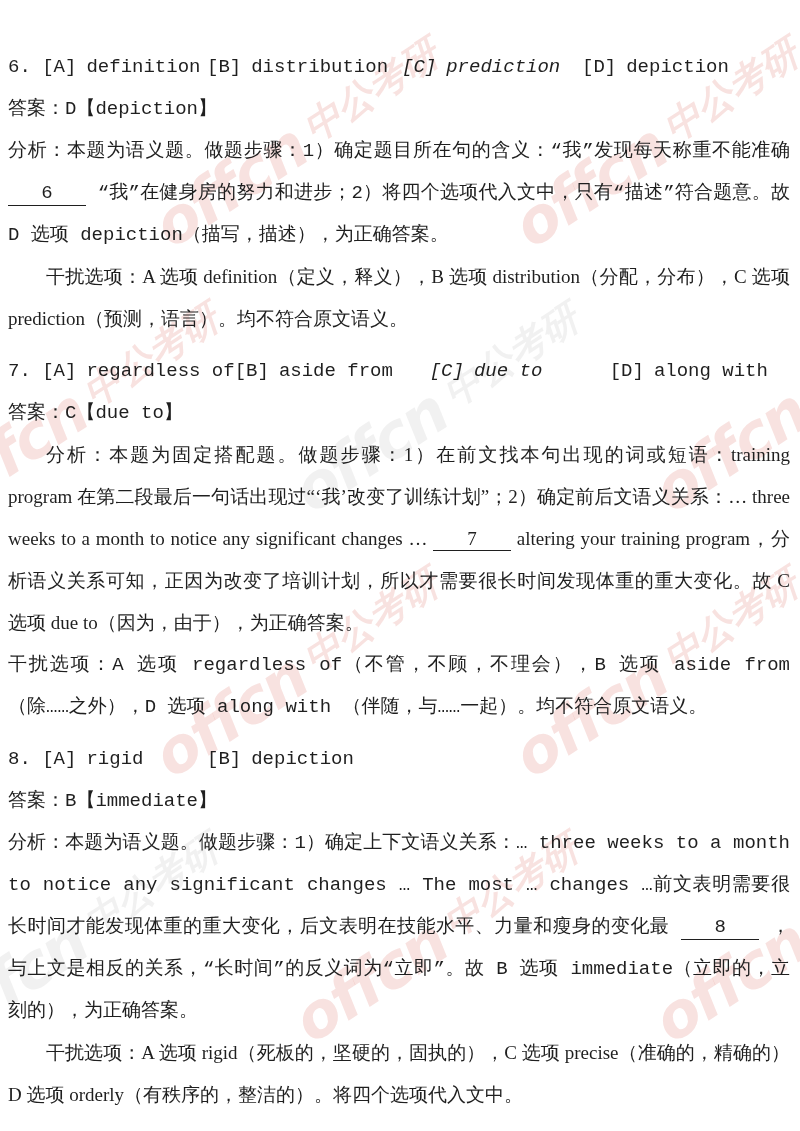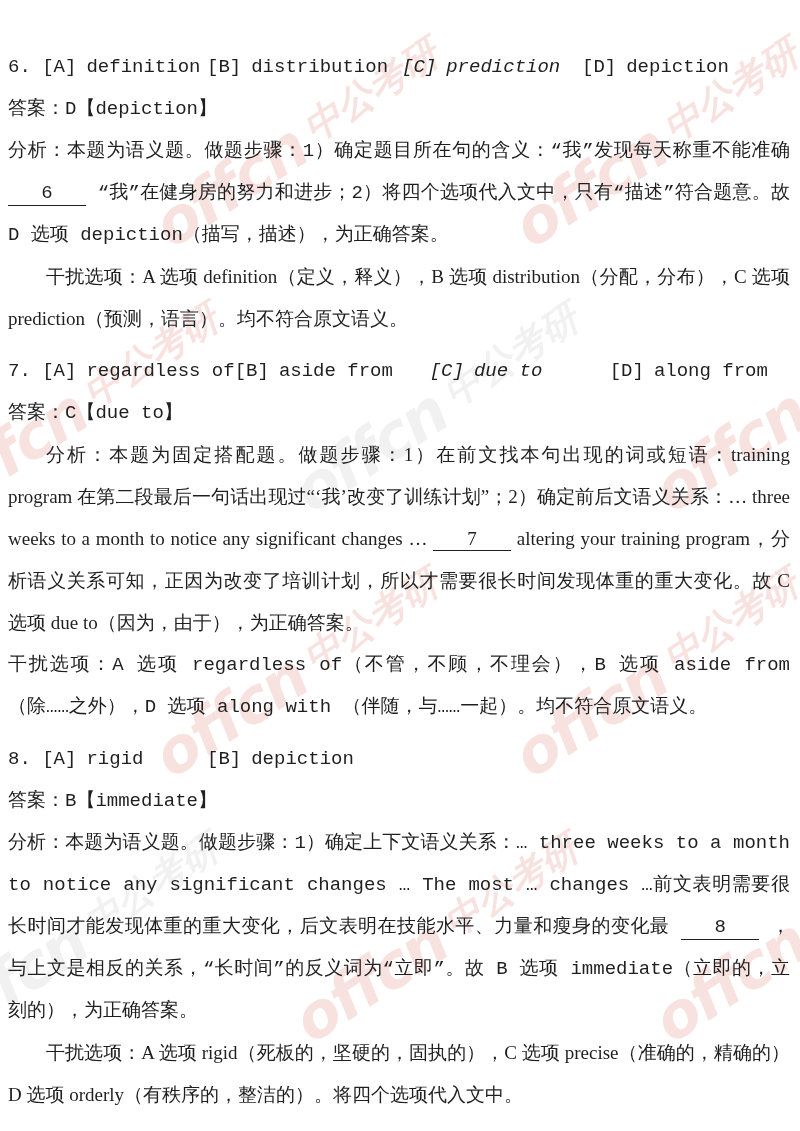--- a/index.html
+++ b/index.html
@@ -93,21 +93,21 @@
       <div class="answer-line"><span>答案：</span><span>D【depiction】</span></div>
       <p class="para">分析：本题为语义题。做题步骤：1）确定题目所在句的含义：“我”发现每天称重不能准确 <span class="blank">6</span> “我”在健身房的努力和进步；2）将四个选项代入文中，只有“描述”符合题意。故 D 选项 depiction（描写，描述），为正确答案。</p>
       <p class="para indent">干扰选项：A 选项 definition（定义，释义），B 选项 distribution（分配，分布），C 选项 prediction（预测，语言）。均不符合原文语义。</p>
     </section>
 
     <section class="q-block">
       <div class="options-row">
         <span class="opt opt-1"><span class="qnum">7.</span> <span class="opt-label">[A]</span><span>regardless of</span></span>
         <span class="opt opt-2"><span class="opt-label">[B]</span><span>aside from</span></span>
         <span class="opt opt-3"><span class="opt-label">[C]</span><span>due to</span></span>
-        <span class="opt opt-4"><span class="opt-label">[D]</span><span>along from</span></span>
+        <span class="opt opt-4"><span class="opt-label">[D]</span><span>along with</span></span>
       </div>
       <div class="answer-line"><span>答案：</span><span>C【due to】</span></div>
       <p class="para indent">分析：本题为固定搭配题。做题步骤：1）在前文找本句出现的词或短语：training program 在第二段最后一句话出现过“‘我’改变了训练计划”；2）确定前后文语义关系：… three weeks to a month to notice any significant changes … <span class="blank">7</span> altering your training program，分析语义关系可知，正因为改变了培训计划，所以才需要很长时间发现体重的重大变化。故 C 选项 due to（因为，由于），为正确答案。</p>
       <p class="para">干扰选项：A 选项 regardless of（不管，不顾，不理会），B 选项 aside from（除……之外），D 选项 along with （伴随，与……一起）。均不符合原文语义。</p>
     </section>
 
     <section class="q-block">
       <div class="options-row">
         <span class="opt opt-1"><span class="qnum">8.</span> <span class="opt-label">[A]</span><span>rigid</span></span>
         <span class="opt opt-2"><span class="opt-label">[B]</span><span>depiction</span></span>

